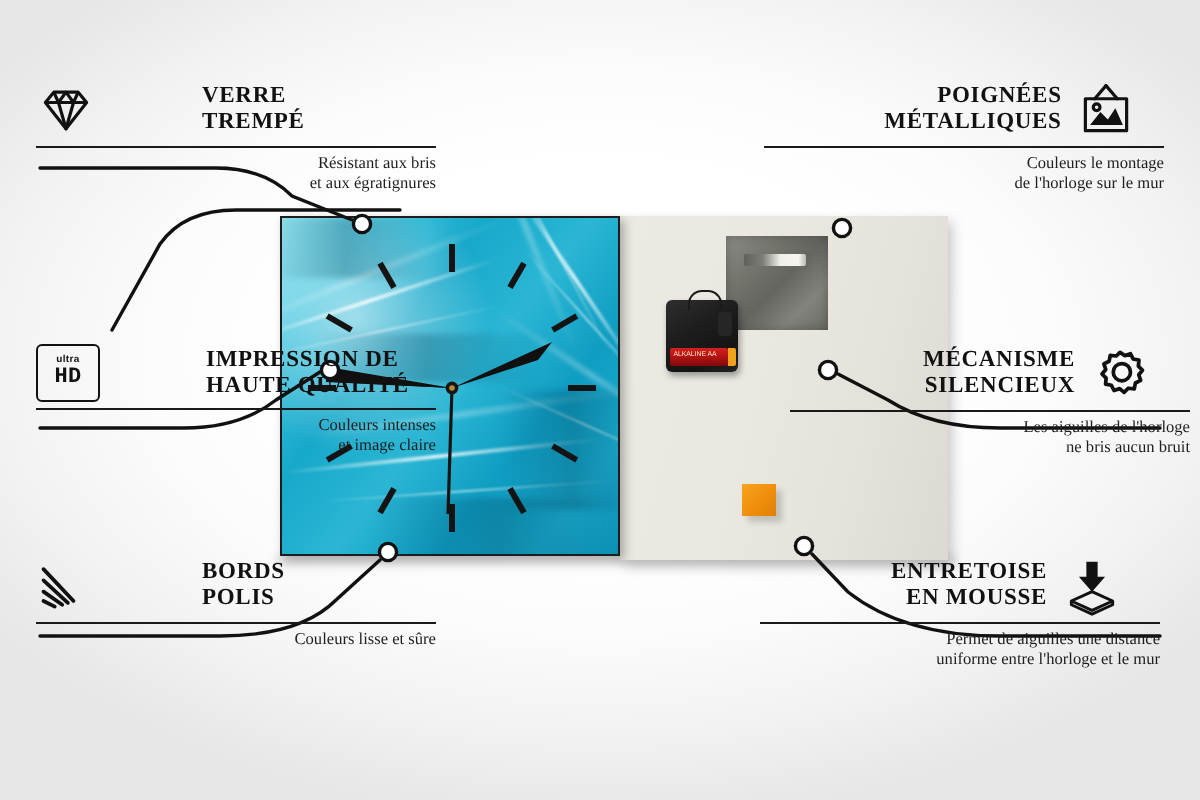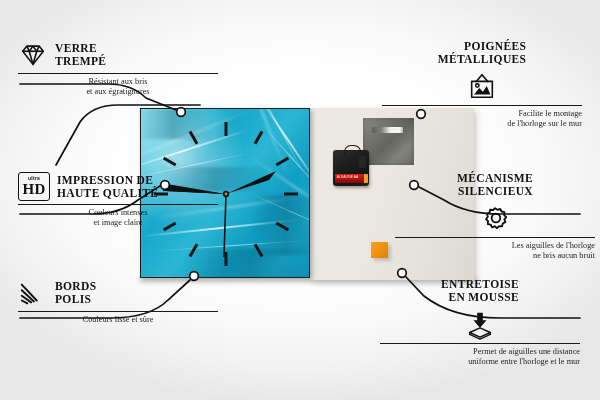--- a/index.html
+++ b/index.html
@@ -34,55 +34,56 @@
   .feature {
     position: absolute;
     width: 200px;
   }
   .feature .head {
     display: flex;
     align-items: center;
     gap: 7px;
   }
   .feature.left .head { justify-content: flex-start; }
-  .feature.right .head { justify-content: center; flex-direction: column; }
+  .feature.right .head { justify-content: center; }
 
   .ficon {
     flex: 0 0 auto;
     width: 30px;
     height: 30px;
     display: block;
     color: #111;
   }
   .ftitle {
     font-family: "Liberation Serif", serif;
     font-weight: bold;
     font-size: 11.5px;
     line-height: 12.6px;
     letter-spacing: 0.35px;
     color: #111111;
     text-transform: uppercase;
     white-space: pre-line;
+    margin-left: 46px;
   }
   .feature.left .ftitle { text-align: left; }
   .feature.right .ftitle { text-align: right; }
 
   .rule {
     height: 0;
     border-top: 1.3px solid #1a1a1a;
     margin: 2.5px 0 3px 0;
   }
   .fdesc {
     font-family: "Liberation Serif", serif;
     font-size: 8.3px;
     line-height: 10.2px;
     color: #1e1e1e;
     white-space: pre-line;
   }
-  .feature.left .fdesc { text-align: center; }
+  .feature.left .fdesc { text-align: right; }
   .feature.right .fdesc { text-align: right; }
 
   
   #f-verre      { left: 18px;  top: 40px;  }
   #f-impression { left: 18px;  top: 172px; }
   #f-bords      { left: 18px;  top: 278px; }
 
   #f-poignees   { left: 382px; top: 40px;  }
   #f-mecanisme  { left: 395px; top: 172px; }
   #f-entretoise { left: 380px; top: 278px; }
@@ -102,22 +103,22 @@
     color: #111;
   }
   .hdbox .ultra {
     font-family: "Liberation Sans", sans-serif;
     font-size: 5px;
     font-weight: bold;
     letter-spacing: 0.2px;
     margin-bottom: 1px;
   }
   .hdbox .hd {
-    font-family: Liberation Serif, serif;
-    font-size: 15px;
+    font-family: Liberation Mono, monospace;
+    font-size: 11px;
     font-weight: bold;
     letter-spacing: 0.2px;
   }
 
   
   #product {
     position: absolute;
     left: 140px;
     top: 108px;
     width: 334px;
@@ -410,21 +411,21 @@
         <g fill="none" stroke="#111" stroke-width="1.7" stroke-linejoin="round" stroke-linecap="round">
           <path d="M16 3 L10 10"></path>
           <path d="M16 3 L22 10"></path>
           <rect x="5" y="10" width="22" height="17"></rect>
           <path d="M7.5 24 L13 17 L17 21 L21 15 L25 24 Z" fill="#111" stroke="none"></path>
           <circle cx="11" cy="14.5" r="1.8"></circle>
         </g>
       </svg>
     </div>
     <div class="rule"></div>
-    <div class="fdesc">Facilite le montage
+    <div class="fdesc">Couleurs le montage
 de l'horloge sur le mur</div>
   </div>
 
   <div class="feature right" id="f-mecanisme">
     <div class="head">
       <div class="ftitle">MÉCANISME
 SILENCIEUX</div>
       <svg class="ficon" viewBox="0 0 32 32">
         <g fill="none" stroke="#111" stroke-width="2" stroke-linejoin="round">
           <path d="M16 4.5 L18.6 6.2 L21.6 5.2 L23 8 L26.1 8.6 L25.8 11.8 L28 14 L26 16.4

